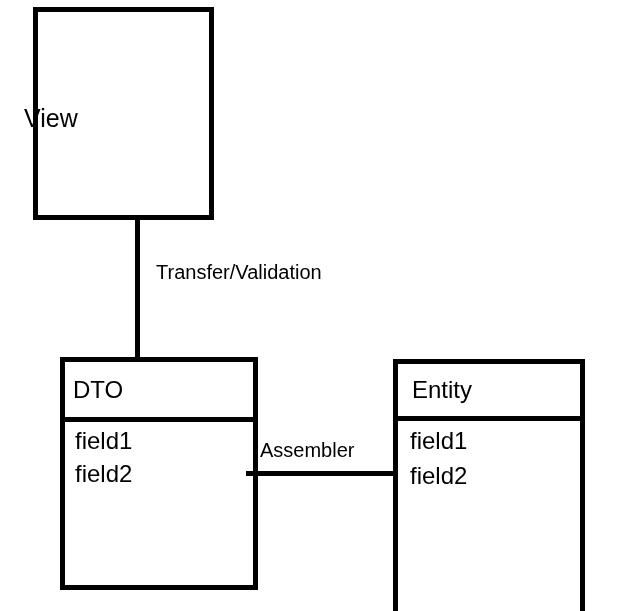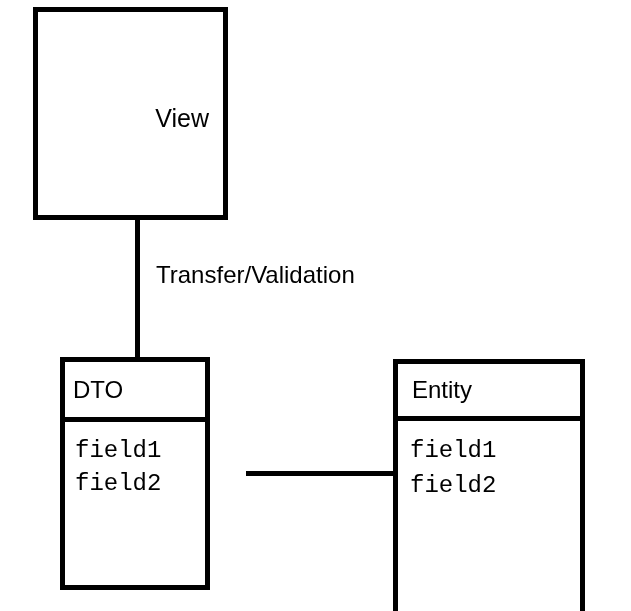--- a/index.html
+++ b/index.html
@@ -15,28 +15,28 @@
     font-family: "Liberation Sans", sans-serif;
     color: #000000;
     overflow: hidden;
   }
 
   
   .view-box {
     position: absolute;
     left: 33px;
     top: 7px;
-    width: 195px;
+    width: 181px;
     height: 213px;
     border: 5px solid #000000;
     box-sizing: border-box;
     background: #ffffff;
     display: flex;
     align-items: center;
-    justify-content: flex-end;
+    justify-content: flex-start;
   }
   .view-box .box-label {
     font-size: 25px;
     transform: translate(-14px, 5px);
   }
 
   
   .v-line {
     position: absolute;
     left: 135px;
@@ -50,21 +50,21 @@
     left: 246px;
     top: 471px;
     width: 147px;
     height: 5px;
     background: #000000;
   }
 
   
   .edge-label {
     position: absolute;
-    font-size: 24px;
+    font-size: 20px;
     white-space: nowrap;
   }
   .transfer-label {
     left: 156px;
     top: 261px;
   }
   .assembler-label {
     left: 260px;
     top: 439px;
   }
@@ -72,21 +72,21 @@
   
   .uml-box {
     position: absolute;
     border: 5px solid #000000;
     box-sizing: border-box;
     background: #ffffff;
   }
   .dto-box {
     left: 60px;
     top: 357px;
-    width: 150px;
+    width: 198px;
     height: 233px;
   }
   .entity-box {
     left: 393px;
     top: 359px;
     width: 192px;
     height: 288px;
   }
   .uml-header {
     border-bottom: 5px solid #000000;
@@ -98,22 +98,21 @@
   .dto-box .uml-header {
     height: 60px;
     padding-left: 8px;
   }
   .entity-box .uml-header {
     height: 57px;
     padding-left: 14px;
   }
   .uml-fields {
     font-size: 24px;
-    padding-top: 12px;
-    font-family: Liberation Mono, monospace;
+    padding-top: 2px;
   }
   .dto-box .uml-fields {
     padding-left: 10px;
   }
   .dto-box .uml-field {
     line-height: 33px;
   }
   .entity-box .uml-fields {
     padding-left: 12px;
   }
@@ -135,20 +134,21 @@
 
   <div class="uml-box dto-box">
     <div class="uml-header">DTO</div>
     <div class="uml-fields">
       <div class="uml-field">field1</div>
       <div class="uml-field">field2</div>
     </div>
   </div>
 
   <div class="h-line"></div>
+  <div class="edge-label assembler-label">Assembler</div>
 
   <div class="uml-box entity-box">
     <div class="uml-header">Entity</div>
     <div class="uml-fields">
       <div class="uml-field">field1</div>
       <div class="uml-field">field2</div>
     </div>
   </div>
 
 </div>

